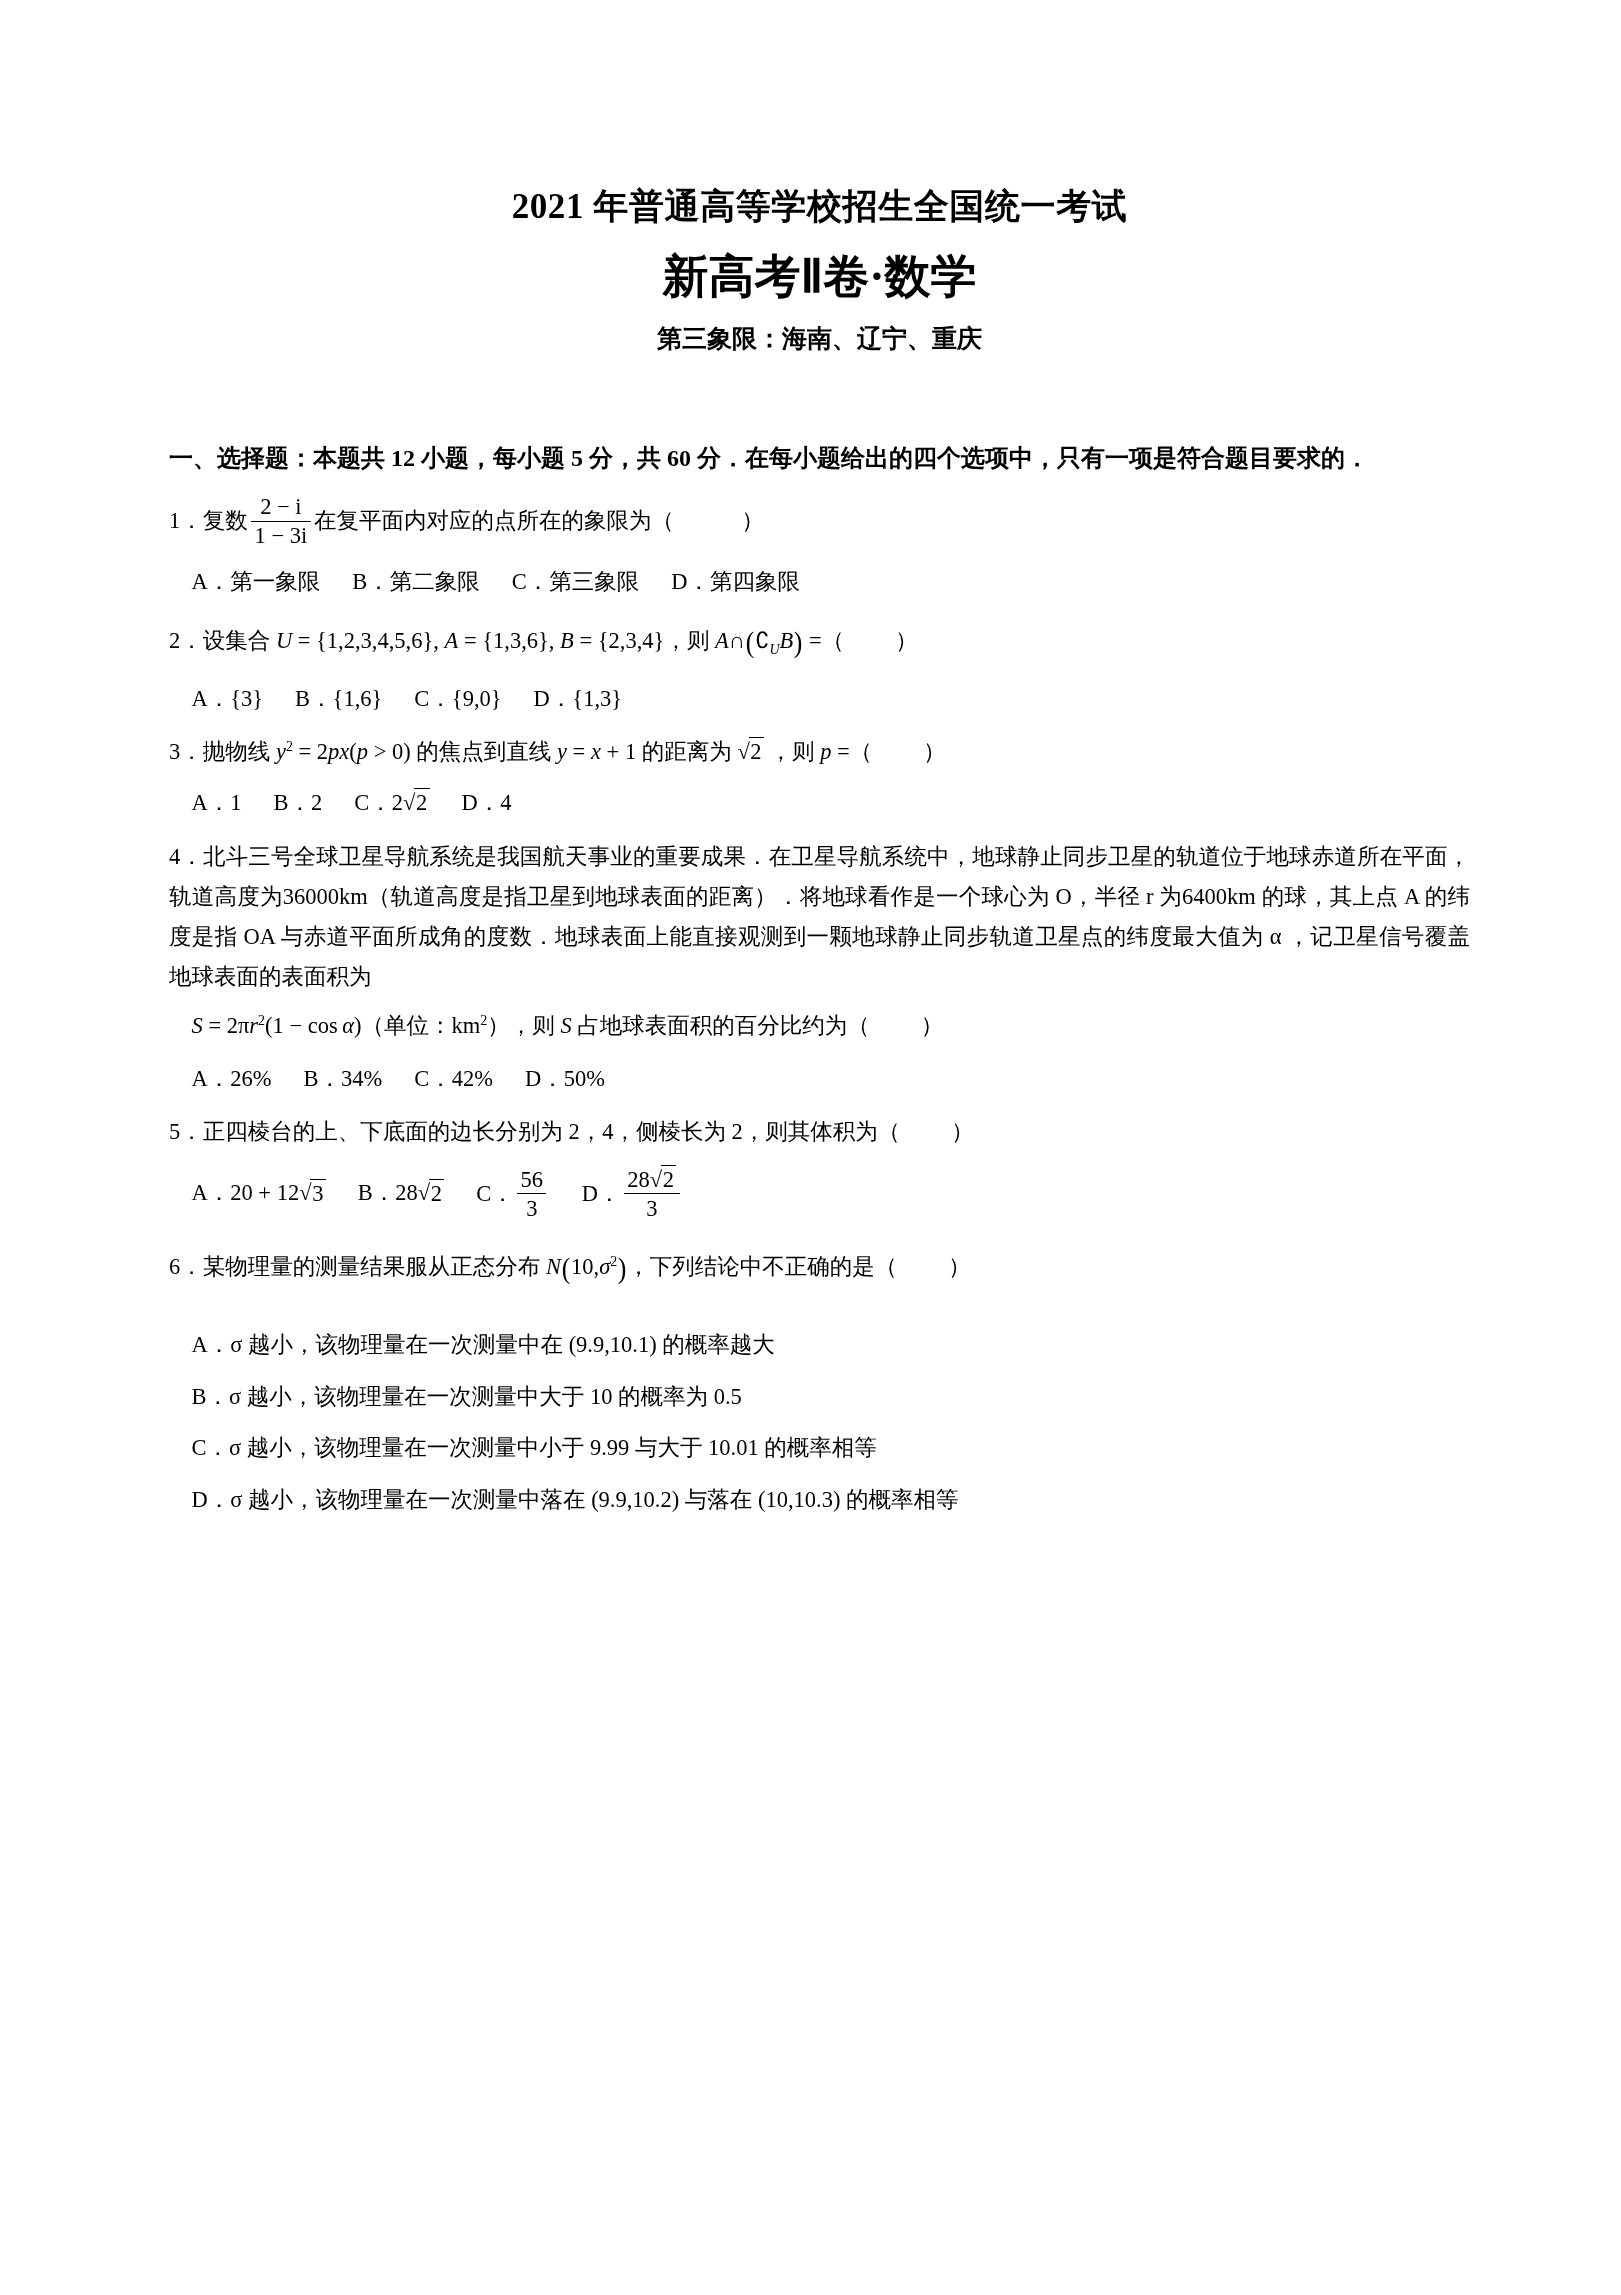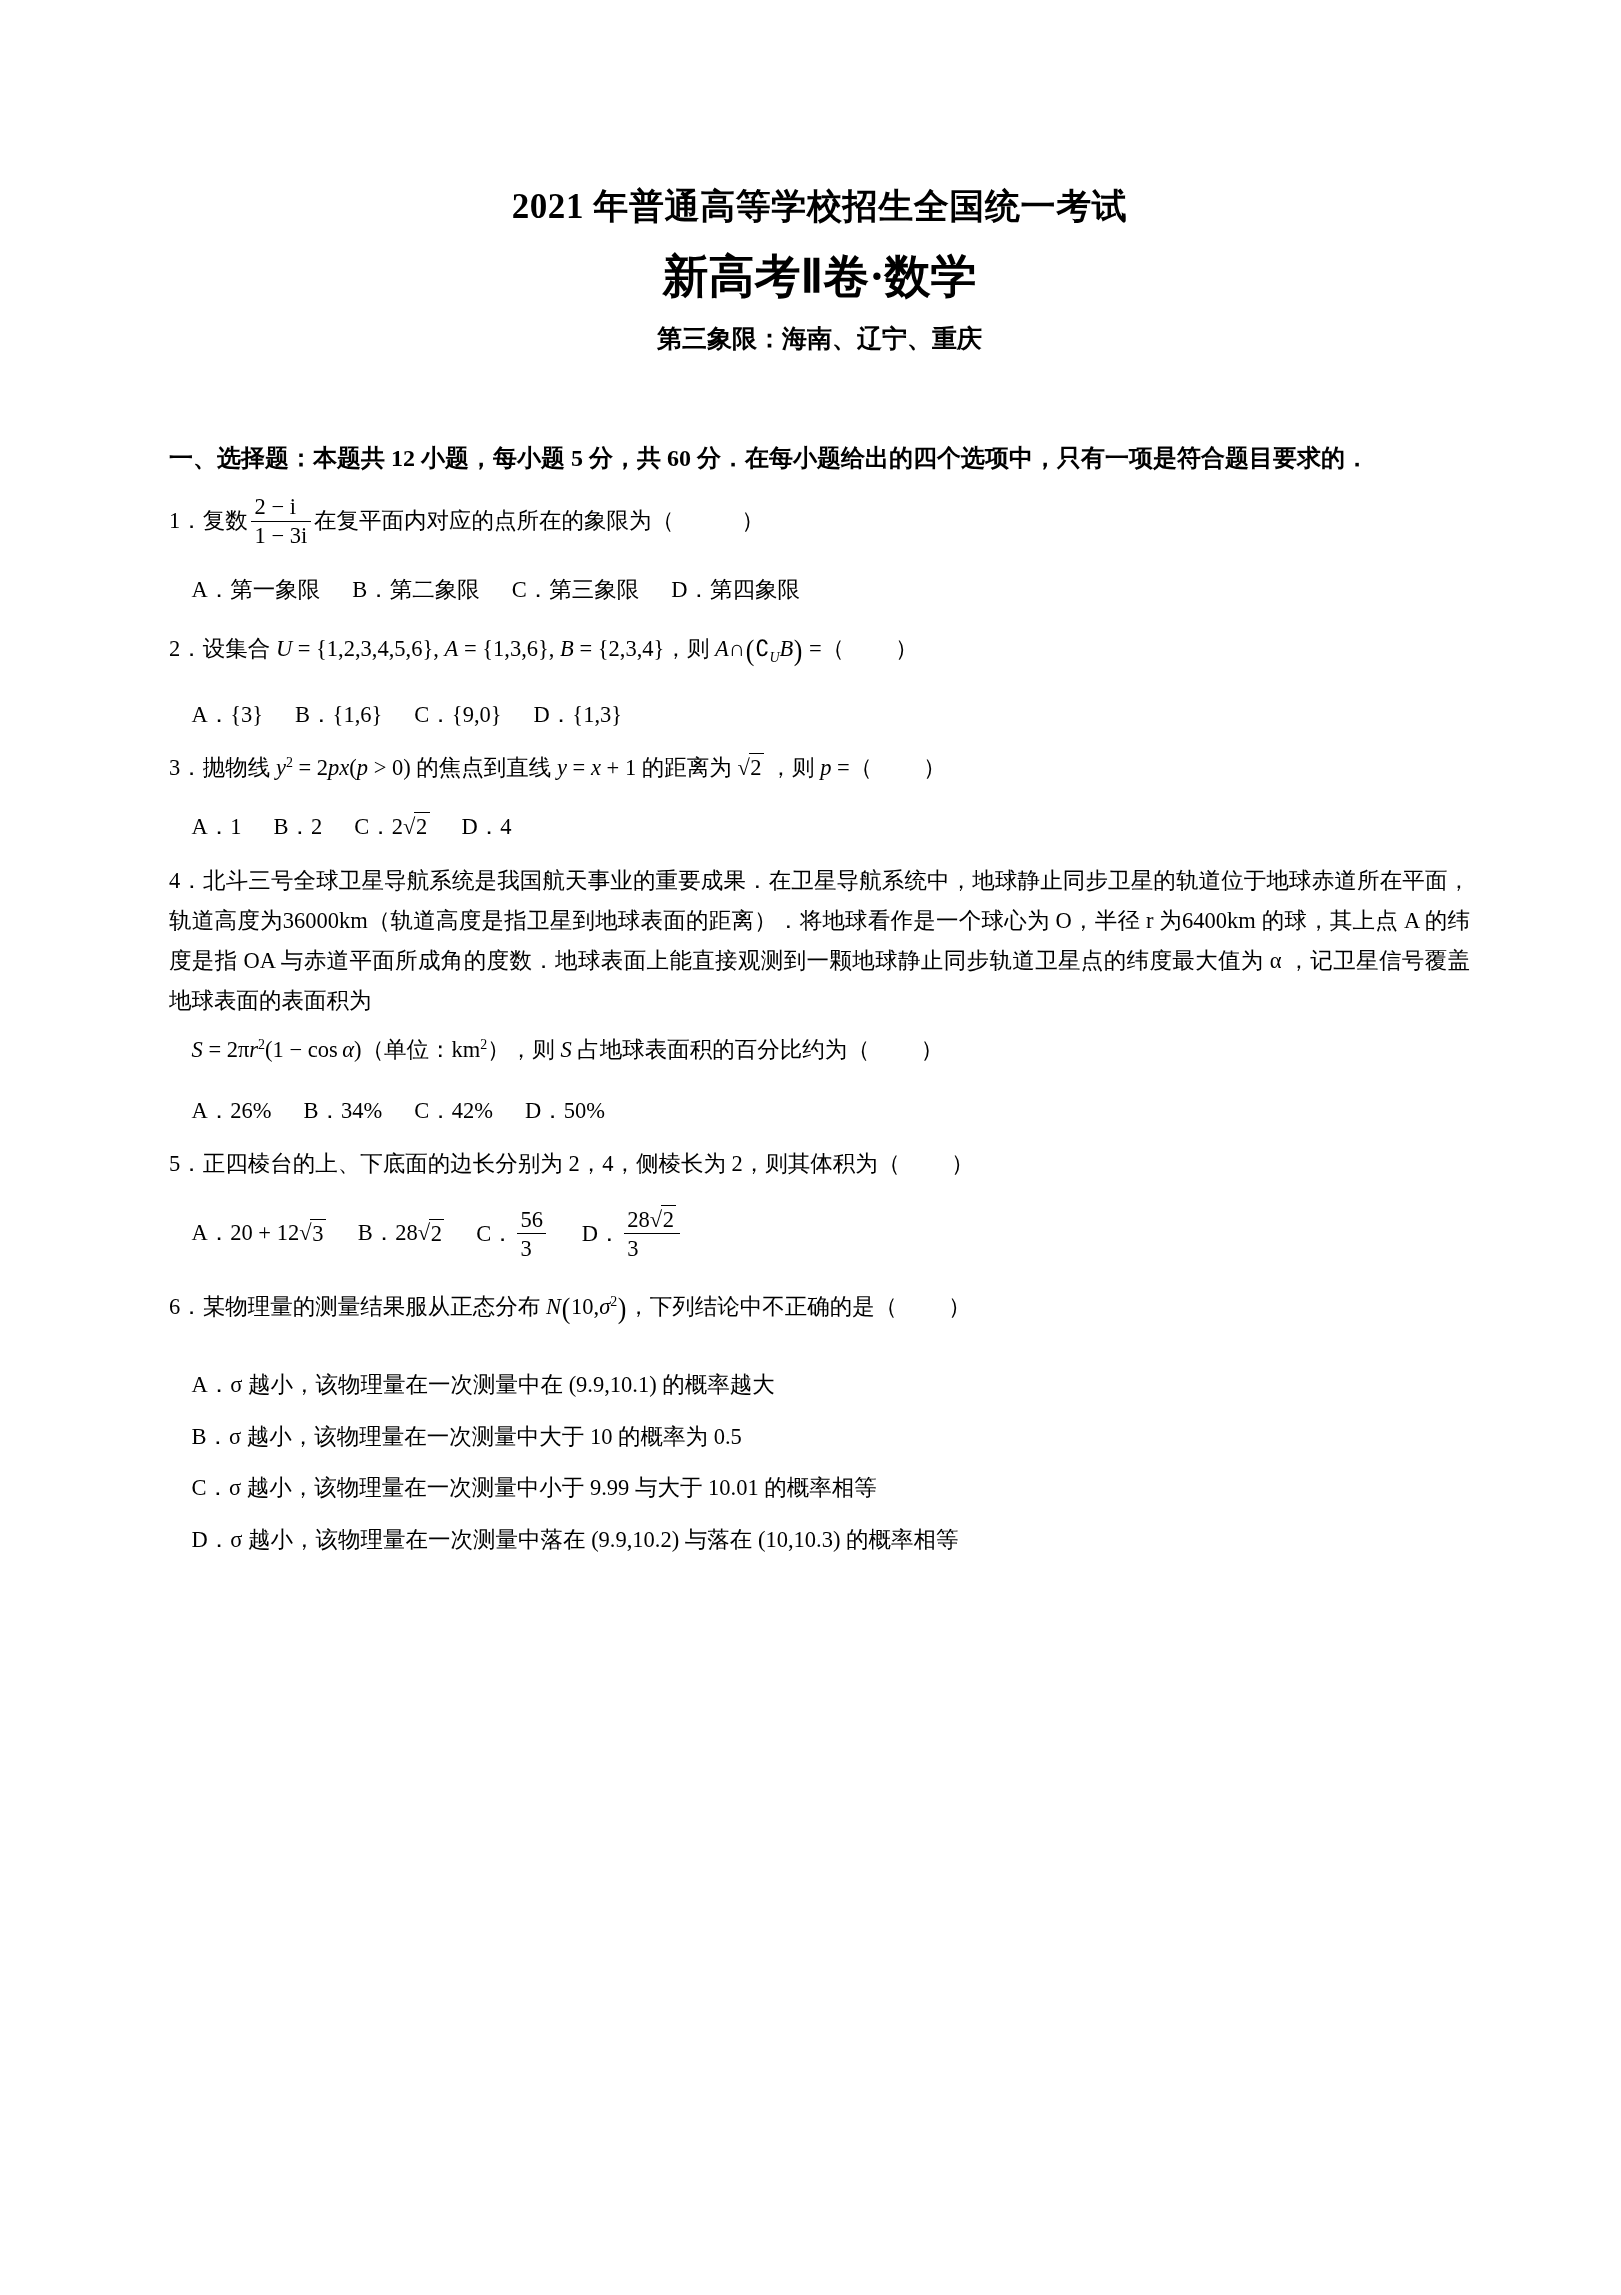--- a/index.html
+++ b/index.html
@@ -56,39 +56,40 @@
     line-height: 1.72;
     margin: 0 0 12.4px 0;
     text-align: justify;
   }
   .opts {
     font-size: 22.5px;
     line-height: 1.7;
     margin: 0 0 14.6px 0;
     padding-left: 22.5px;
   }
-  .opts span.opt { display: inline-block; margin-right: 32px; white-space: nowrap; margin-top: 8px; }
+  .opts span.opt { display: inline-block; margin-right: 32px; white-space: nowrap; }
   .opts span.opt:last-child { margin-right: 0; }
   .para {
     font-size: 22.5px;
     line-height: 1.78;
     margin: 0 0 5.6px 0;
     text-align: justify;
     text-justify: inter-ideograph;
   }
   .formula-line {
     font-size: 22.5px;
     line-height: 2.0;
     margin: 5.6px 0 12.4px 0;
     padding-left: 22.5px;
   }
   i, .it { font-family: "Liberation Serif", serif; font-style: italic; }
   .frac {
     display: inline-block;
     vertical-align: middle;
+    text-align: center;
     margin: 0 3.4px;
     position: relative;
     top: -1.1px;
   }
   .frac .num { display: block; padding: 0 3.4px 1.1px 3.4px; line-height: 1.15; }
   .frac .den { display: block; border-top: 1.1px solid #000; padding: 1.1px 3.4px 0 3.4px; line-height: 1.15; }
   .sqrt {
     display: inline-block;
     white-space: nowrap;
   }

